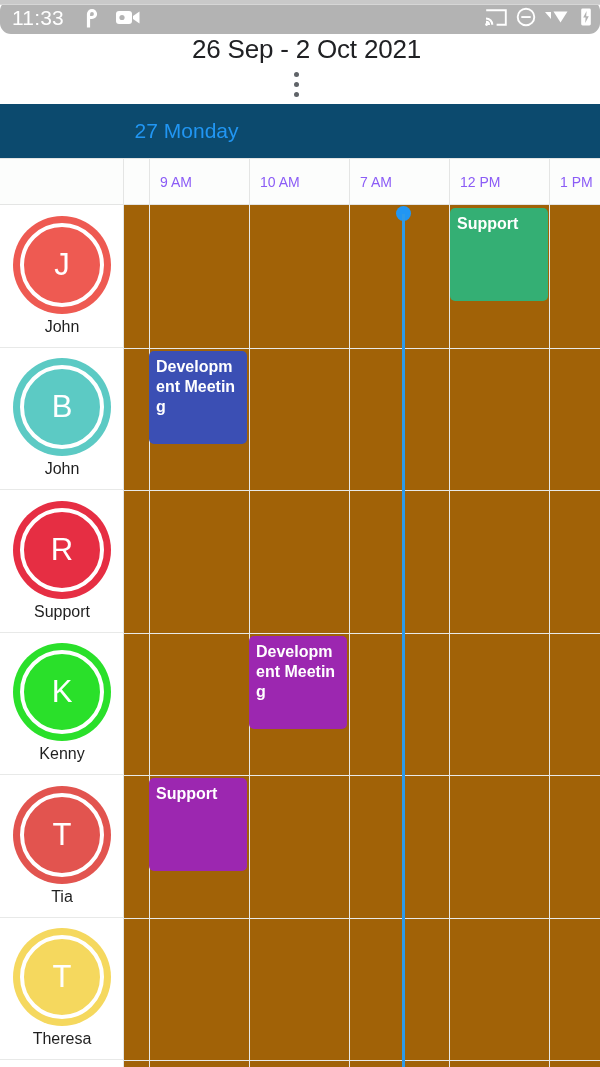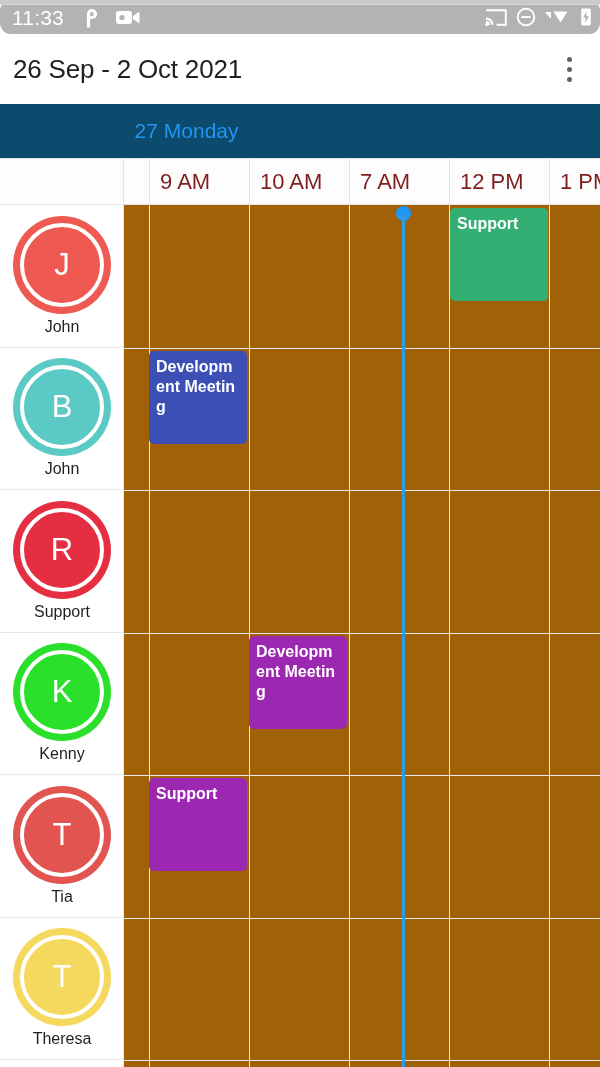--- a/index.html
+++ b/index.html
@@ -31,21 +31,21 @@
   .topline {
     position: absolute; top: 0; left: 0; width: 600px; height: 5px;
     background: #c9c9c9; border-bottom: 1px solid #d6d6d6;
   }
 
   
   .appbar {
     position: absolute; top: 34px; left: 0;
     width: 600px; height: 70px;
     background: #ffffff;
-    display: flex; align-items: center;
+    display: flex; align-items: center; flex-direction: column;
   }
   .appbar-title {
     margin-left: 13px;
     font-size: 26px; color: #202124; letter-spacing: -0.2px;
     white-space: nowrap;
   }
   .appbar-spacer { flex: 1; }
   .overflow-menu {
     width: 46px; height: 52px;
     display: flex; flex-direction: column;
@@ -81,21 +81,21 @@
     border-bottom: 1px solid #e4e5e4;
   }
   .timeheader .thspacer {
     position: absolute; left: 0; top: 0; width: 124px; height: 100%;
     border-right: 1px solid #e4e5e4;
   }
   .thcell {
     position: absolute; top: 0; height: 100%;
     border-left: 1px solid #e4e5e4;
     display: flex; align-items: center;
-    font-size: 22px; color: #7f1d1d;
+    font-size: 14px; color: #8b5cf6;
     padding-left: 10px;
     white-space: nowrap;
   }
 
   
   .board {
     position: absolute; top: 205px; left: 0;
     width: 600px; height: 862px;
     background: #a16207;
     overflow: hidden;

